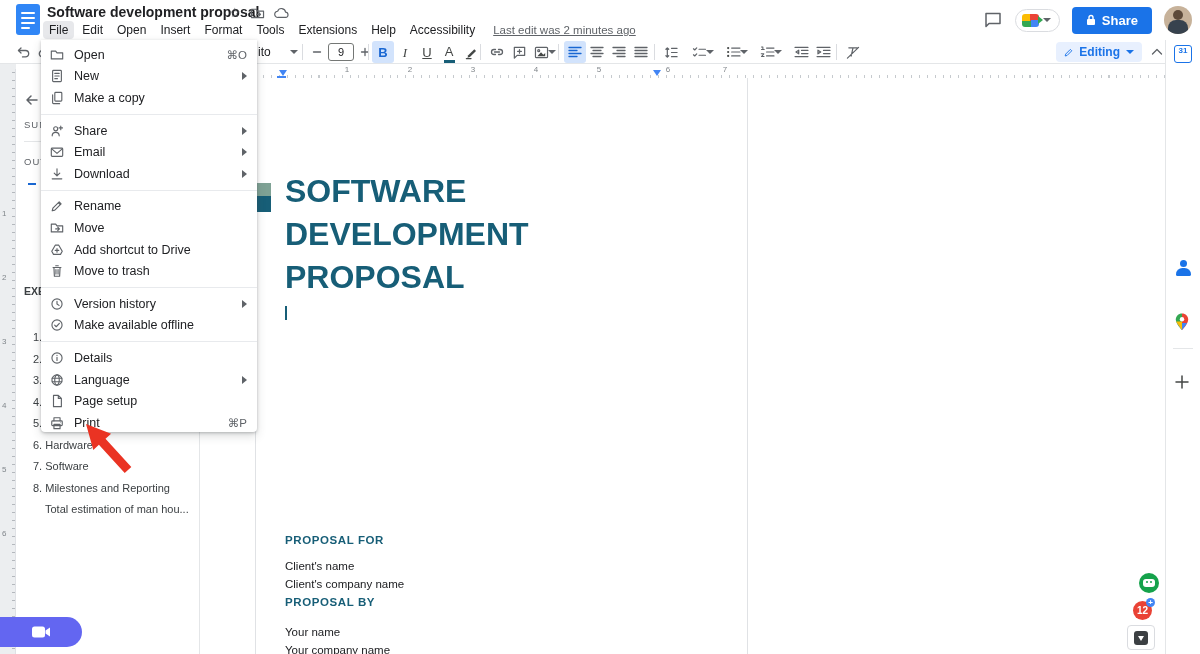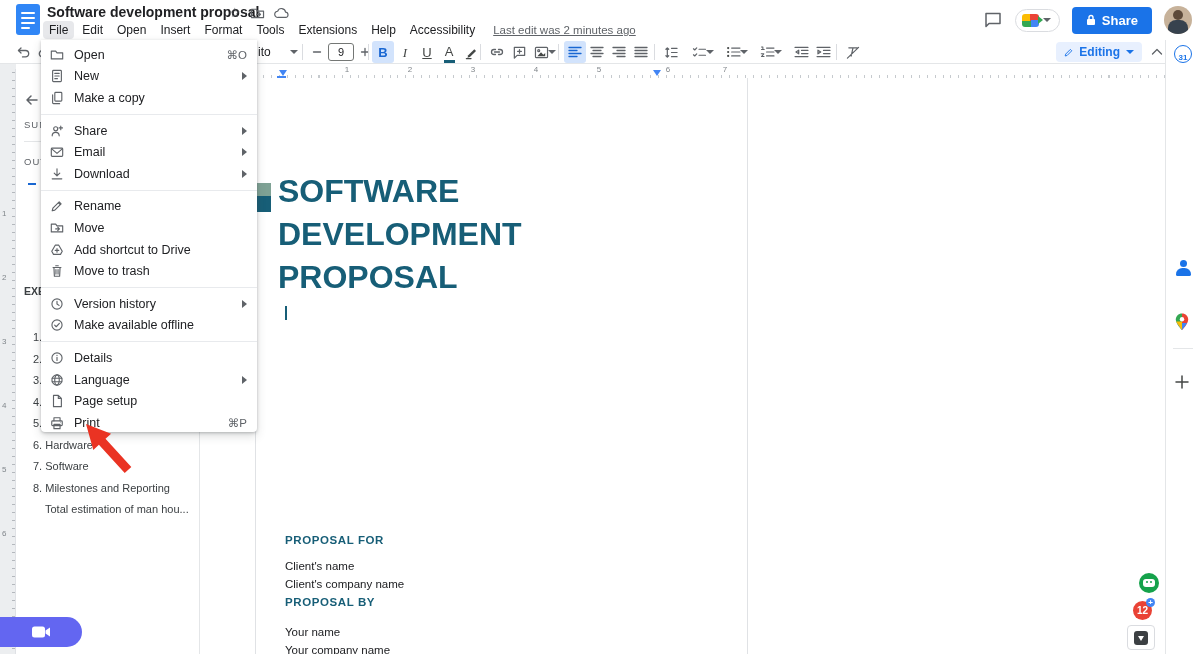--- a/index.html
+++ b/index.html
@@ -67,30 +67,30 @@
   .sb-items div { white-space:nowrap; }
   .sb-items .indent { padding-left:12px; }
 
   
   .canvas { position:absolute; left:200px; top:78px; width:965px; height:576px; background:#fff; overflow:hidden; }
   .page { position:absolute; left:55px; top:0; width:493px; height:576px; border-left:1px solid #e0e2e5; border-right:1px solid #e0e2e5; background:#fff; }
   .ribbon { position:absolute; left:55px; top:105px; width:16px; height:29px; }
   .ribbon .top { height:13px; background:#7fa295; }
   .ribbon .bot { height:16px; background:#175e77; }
   .collapse-tri { position:absolute; width:0; height:0; border-left:5px solid #9aa0a6; border-top:4px solid transparent; border-bottom:4px solid transparent; }
-  .doc-title-block { position:absolute; left:78px; top:92px; font-size:32px; line-height:43px; font-weight:700; color:#175e77; letter-spacing:0; }
+  .doc-title-block { position:absolute; left:85px; top:92px; font-size:32px; line-height:43px; font-weight:700; color:#175e77; letter-spacing:0; }
   .caret-bar { position:absolute; left:85px; top:228px; width:2px; height:14px; background:#175e77; }
   .prep { position:absolute; left:85px; font-size:11.5px; }
   .prep-label { font-weight:700; color:#175e77; letter-spacing:.6px; }
   .prep-line { color:#202124; }
 
   
   .rail { position:absolute; left:1165px; top:40px; width:35px; height:614px; background:#fff; border-left:1px solid #e4e6e8; }
   .rail-item { position:absolute; left:8px; width:18px; height:18px; }
-  .cal-icon { background:#fff; border:1.5px solid #1a73e8; border-radius:9px; font-size:8px; font-weight:700; color:#1a73e8; display:flex; align-items:flex-end; justify-content:center; }
+  .cal-icon { background:#fff; border:1.5px solid #1a73e8; border-radius:3px; font-size:8px; font-weight:700; color:#1a73e8; display:flex; align-items:flex-start; justify-content:center; }
   .keep-icon { background:#fbbc04; border-radius:4px; position:relative; }
   .keep-icon:before { content:""; position:absolute; left:5px; top:4px; width:8px; height:8px; border-radius:50%; background:#fff; }
   .keep-icon:after { content:""; position:absolute; left:7px; top:11px; width:4px; height:3px; background:#fff; }
   .tasks-icon { border-radius:50%; background:#1a73e8; position:relative; }
   .tasks-icon:after { content:""; position:absolute; left:4px; top:5px; width:9px; height:4px; border-left:2px solid #fff; border-bottom:2px solid #fff; transform:rotate(-45deg); }
   .contacts-icon { position:relative; }
   .contacts-icon:before { content:""; position:absolute; left:6px; top:1px; width:7px; height:7px; border-radius:50%; background:#1a73e8; }
   .contacts-icon:after { content:""; position:absolute; left:2px; top:9px; width:15px; height:8px; border-radius:8px 8px 2px 2px; background:#1a73e8; }
   .rail-div { position:absolute; left:7px; width:20px; height:1px; background:#e4e6e8; }
 

